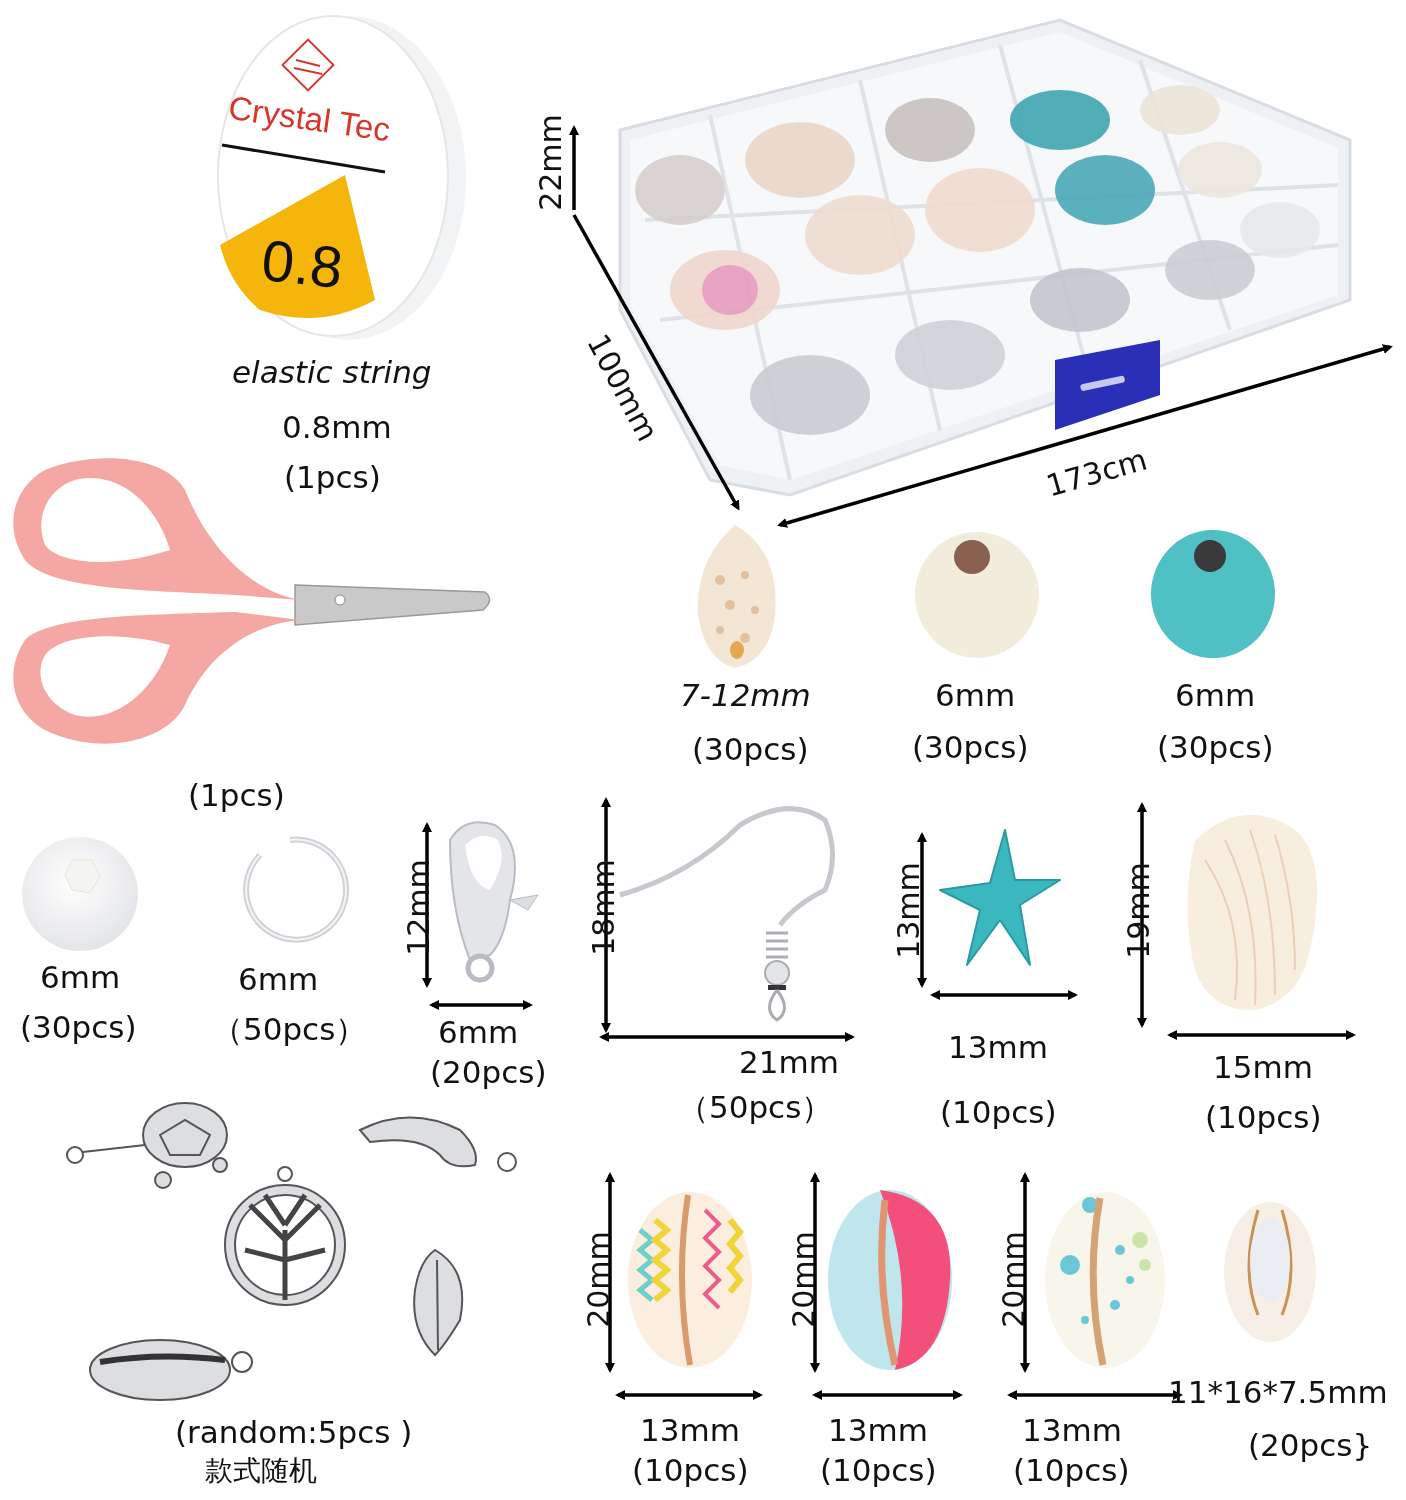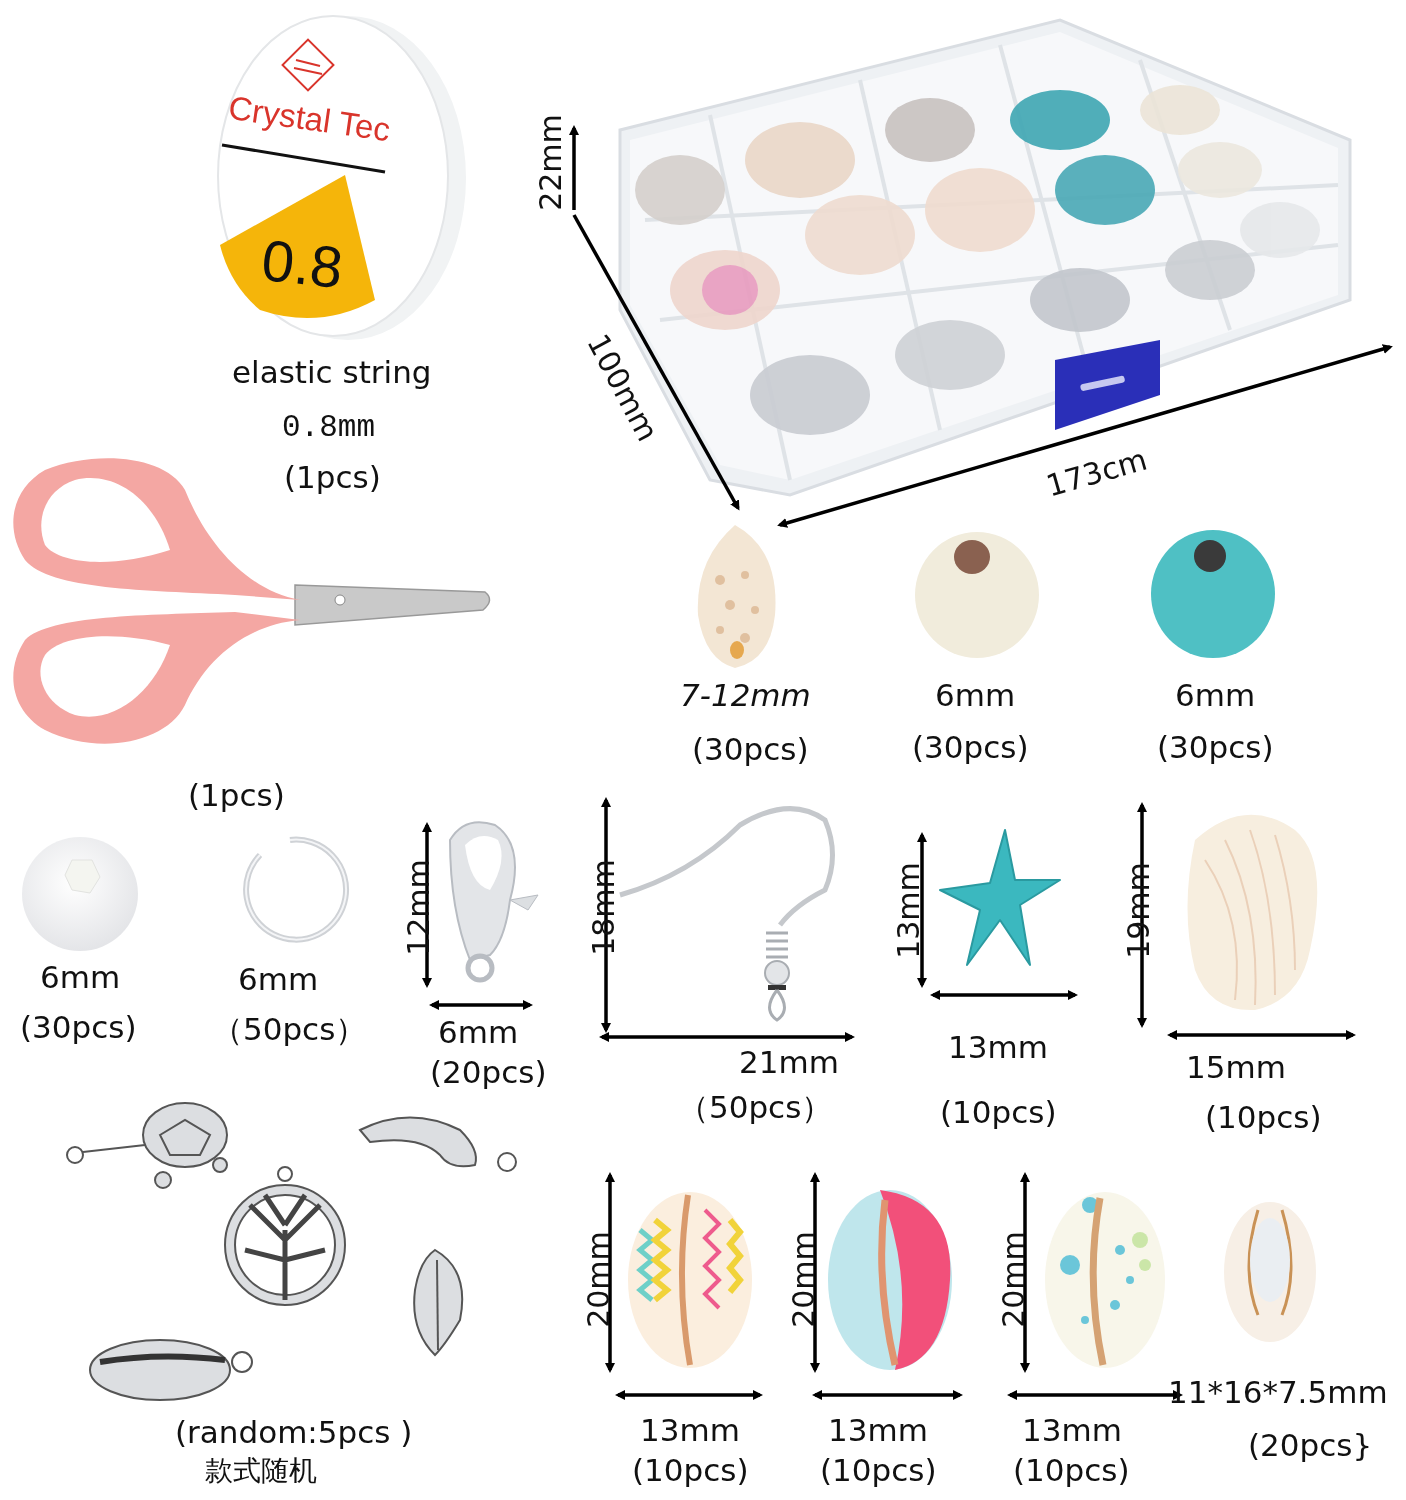--- a/index.html
+++ b/index.html
@@ -34,22 +34,22 @@
     <line x1="96" y1="50" x2="120" y2="56" stroke="#d9342b" stroke-width="2"></line>
     <line x1="94" y1="58" x2="122" y2="64" stroke="#d9342b" stroke-width="2"></line>
 
     <line x1="22" y1="135" x2="185" y2="162" stroke="#111" stroke-width="3"></line>
 
     <path d="M20,235 L145,165 L175,290 Q120,320 60,300 Q30,275 20,235 z" fill="#f5b50a"></path>
   </svg>
   <div class="abs" style="left:28px;top:90px;font-size:33px;color:#d9342b;transform:rotate(8deg);font-family:'Liberation Sans',sans-serif;">Crystal Tec</div>
   <div class="abs" style="left:62px;top:220px;font-size:58px;color:#111;transform:rotate(6deg);font-family:'Liberation Sans',sans-serif;">0.8</div>
 </div>
-<div class="lbl" style="left:232px;top:355px;">elastic string</div>
-<div class="lbl" style="left:282px;top:410px;font-family:Liberation Mono, monospace;">0.8mm</div>
+<div class="lbl" style="left:232px;top:355px;font-style:italic;">elastic string</div>
+<div class="lbl" style="left:282px;top:410px;">0.8mm</div>
 <div class="lbl" style="left:284px;top:460px;">(1pcs)</div>
 
 <div class="abs" style="left:560px;top:10px;width:840px;height:520px;">
   <svg width="840" height="520">
 
     <polygon points="60,120 500,10 790,130 790,290 230,485 150,470 60,300" fill="#eef1f4" stroke="#d9dde2" stroke-width="3"></polygon>
     <polygon points="70,130 500,22 778,138 778,285 230,470 160,455 70,295" fill="#f7f8fa"></polygon>
 
     <g stroke="#dfe3e7" stroke-width="4" fill="none">
       <line x1="150" y1="105" x2="230" y2="470"></line>
@@ -216,21 +216,21 @@
     <g stroke="#e8c9b0" stroke-width="2" fill="none" opacity="0.8">
       <path d="M80,60 Q120,120 110,200"></path>
         <path d="M100,40 Q135,110 130,205"></path>
       <path d="M125,30 Q150,100 150,195"></path>
         <path d="M150,35 Q170,100 170,170"></path>
     </g>
     <line x1="45" y1="235" x2="228" y2="235" class="arrow-line" marker-start="url(#ah)" marker-end="url(#ah)"></line>
   </svg>
 </div>
 <div class="dim vert" style="left:1090px;top:893px;">19mm</div>
-<div class="lbl" style="left:1186px;top:1050px;">15mm</div>
+<div class="lbl" style="left:1213px;top:1050px;">15mm</div>
 <div class="lbl" style="left:1205px;top:1100px;">(10pcs)</div>
 
 <div class="abs" style="left:60px;top:1090px;width:480px;height:320px;">
   <svg width="480" height="320">
 
     <g stroke="#555" stroke-width="2" fill="#dcdee1">
       <ellipse cx="125" cy="45" rx="42" ry="32"></ellipse>
       <circle cx="15" cy="65" r="8" fill="#fff"></circle>
       <path d="M23,62 L85,55"></path>
       <path d="M100,45 l25,-15 l25,15 l-10,20 l-30,0 z" fill="none"></path>

